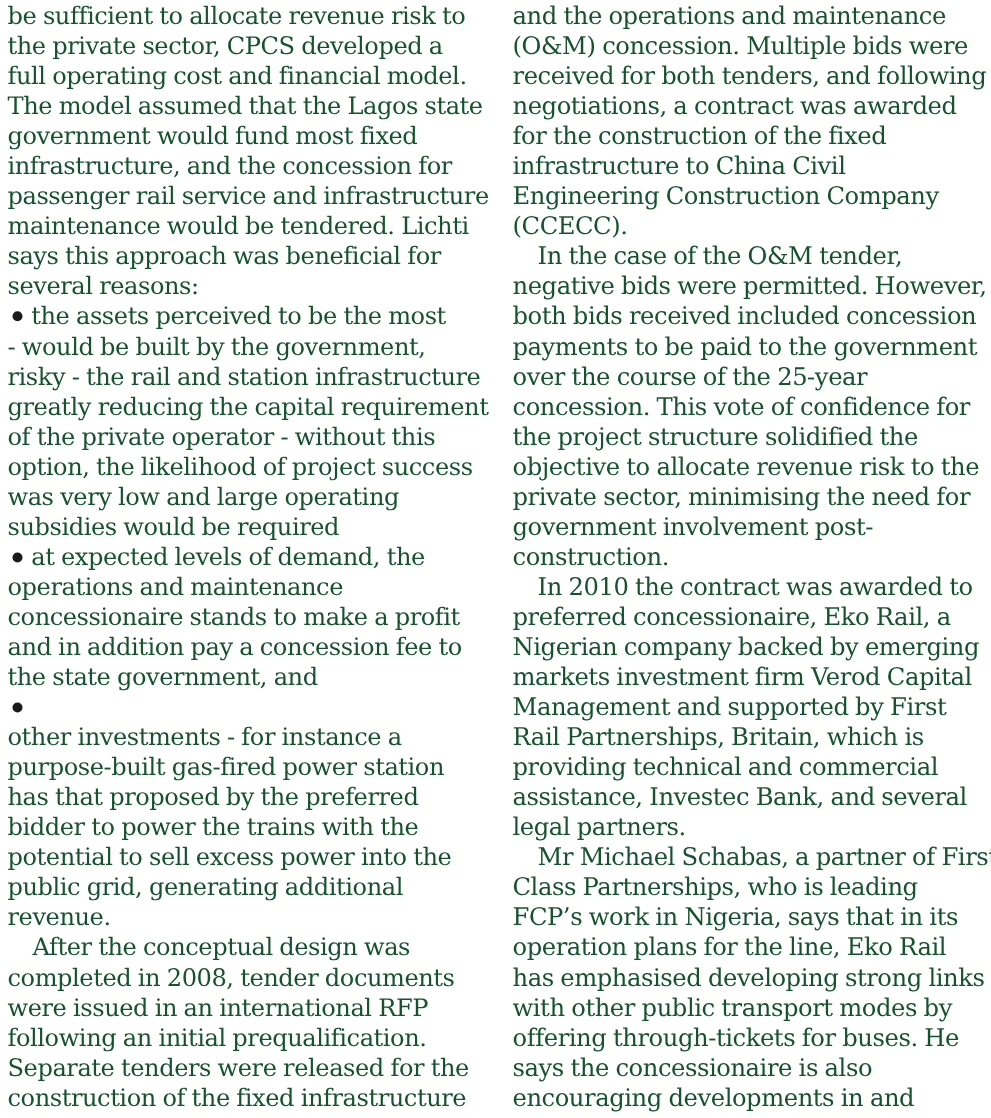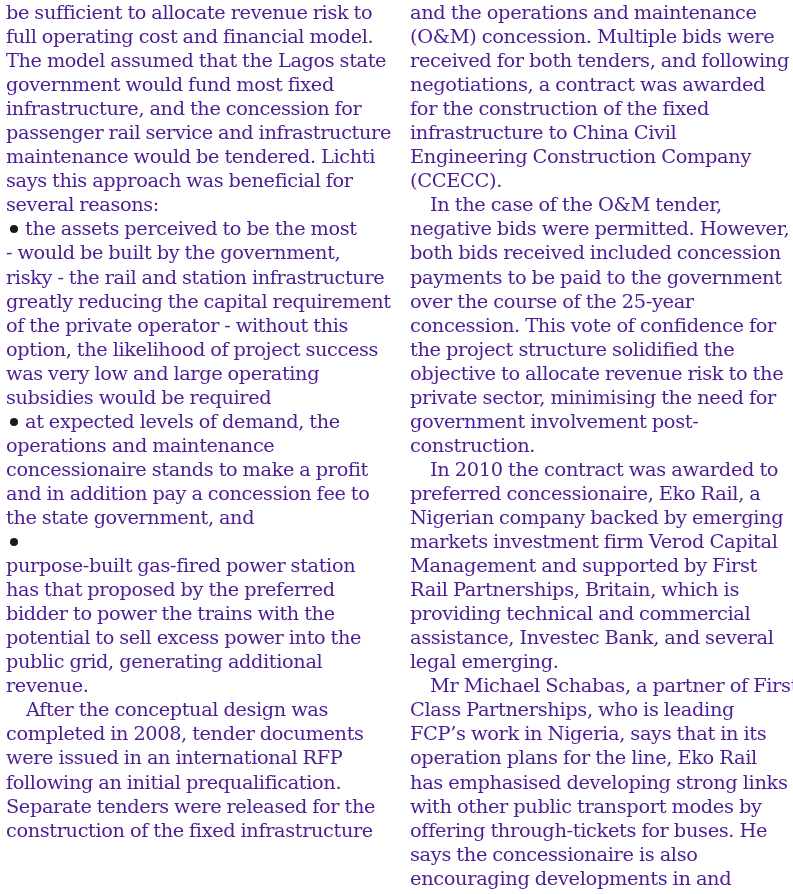--- a/index.html
+++ b/index.html
@@ -11,21 +11,21 @@
       width: 793px;
       height: 894px;
       overflow: hidden;
       position: relative;
     }
     .page {
       position: absolute;
       left: 0; top: 0;
       width: 793px;
       height: 894px;
-      color: #4c1d95;
+      color: #14532d;
       font-family: "DejaVu Serif", "Liberation Serif", serif;
     }
     .column {
       position: absolute;
       top: 1px;
     }
     .col-left { left: 6px; width: 390px; }
     .col-right { left: 410px; width: 383px; }
     .line {
       display: block;
@@ -48,20 +48,21 @@
       vertical-align: 2px;
     }
   </style>
 </head>
 <body>
 
 <div class="page">
 
   <div class="column col-left">
     <span class="line">be sufficient to allocate revenue risk to</span>
+    <span class="line">the private sector, CPCS developed a</span>
     <span class="line">full operating cost and financial model.</span>
     <span class="line">The model assumed that the Lagos state</span>
     <span class="line">government would fund most fixed</span>
     <span class="line">infrastructure, and the concession for</span>
     <span class="line">passenger rail service and infrastructure</span>
     <span class="line">maintenance would be tendered. Lichti</span>
     <span class="line">says this approach was beneficial for</span>
     <span class="line">several reasons:</span>
     <span class="line"><span class="bullet-dot"></span><span>the assets perceived to be the most</span></span>
     <span class="line">- would be built by the government,</span>
@@ -70,20 +71,21 @@
     <span class="line">of the private operator - without this</span>
     <span class="line">option, the likelihood of project success</span>
     <span class="line">was very low and large operating</span>
     <span class="line">subsidies would be required</span>
     <span class="line"><span class="bullet-dot"></span><span>at expected levels of demand, the</span></span>
     <span class="line">operations and maintenance</span>
     <span class="line">concessionaire stands to make a profit</span>
     <span class="line">and in addition pay a concession fee to</span>
     <span class="line">the state government, and</span>
     <span class="line"><span class="bullet-dot"></span></span>
+    <span class="line">other investments - for instance a</span>
     <span class="line">purpose-built gas-fired power station</span>
     <span class="line">has that proposed by the preferred</span>
     <span class="line">bidder to power the trains with the</span>
     <span class="line">potential to sell excess power into the</span>
     <span class="line">public grid, generating additional</span>
     <span class="line">revenue.</span>
     <span class="line indent">After the conceptual design was</span>
     <span class="line">completed in 2008, tender documents</span>
     <span class="line">were issued in an international RFP</span>
     <span class="line">following an initial prequalification.</span>
@@ -112,21 +114,21 @@
     <span class="line">government involvement post-</span>
     <span class="line">construction.</span>
     <span class="line indent">In 2010 the contract was awarded to</span>
     <span class="line">preferred concessionaire, Eko Rail, a</span>
     <span class="line">Nigerian company backed by emerging</span>
     <span class="line">markets investment firm Verod Capital</span>
     <span class="line">Management and supported by First</span>
     <span class="line">Rail Partnerships, Britain, which is</span>
     <span class="line">providing technical and commercial</span>
     <span class="line">assistance, Investec Bank, and several</span>
-    <span class="line">legal emerging.</span>
+    <span class="line">legal partners.</span>
     <span class="line indent">Mr Michael Schabas, a partner of First</span>
     <span class="line">Class Partnerships, who is leading</span>
     <span class="line">FCP’s work in Nigeria, says that in its</span>
     <span class="line">operation plans for the line, Eko Rail</span>
     <span class="line">has emphasised developing strong links</span>
     <span class="line">with other public transport modes by</span>
     <span class="line">offering through-tickets for buses. He</span>
     <span class="line">says the concessionaire is also</span>
     <span class="line">encouraging developments in and</span>
   </div>

